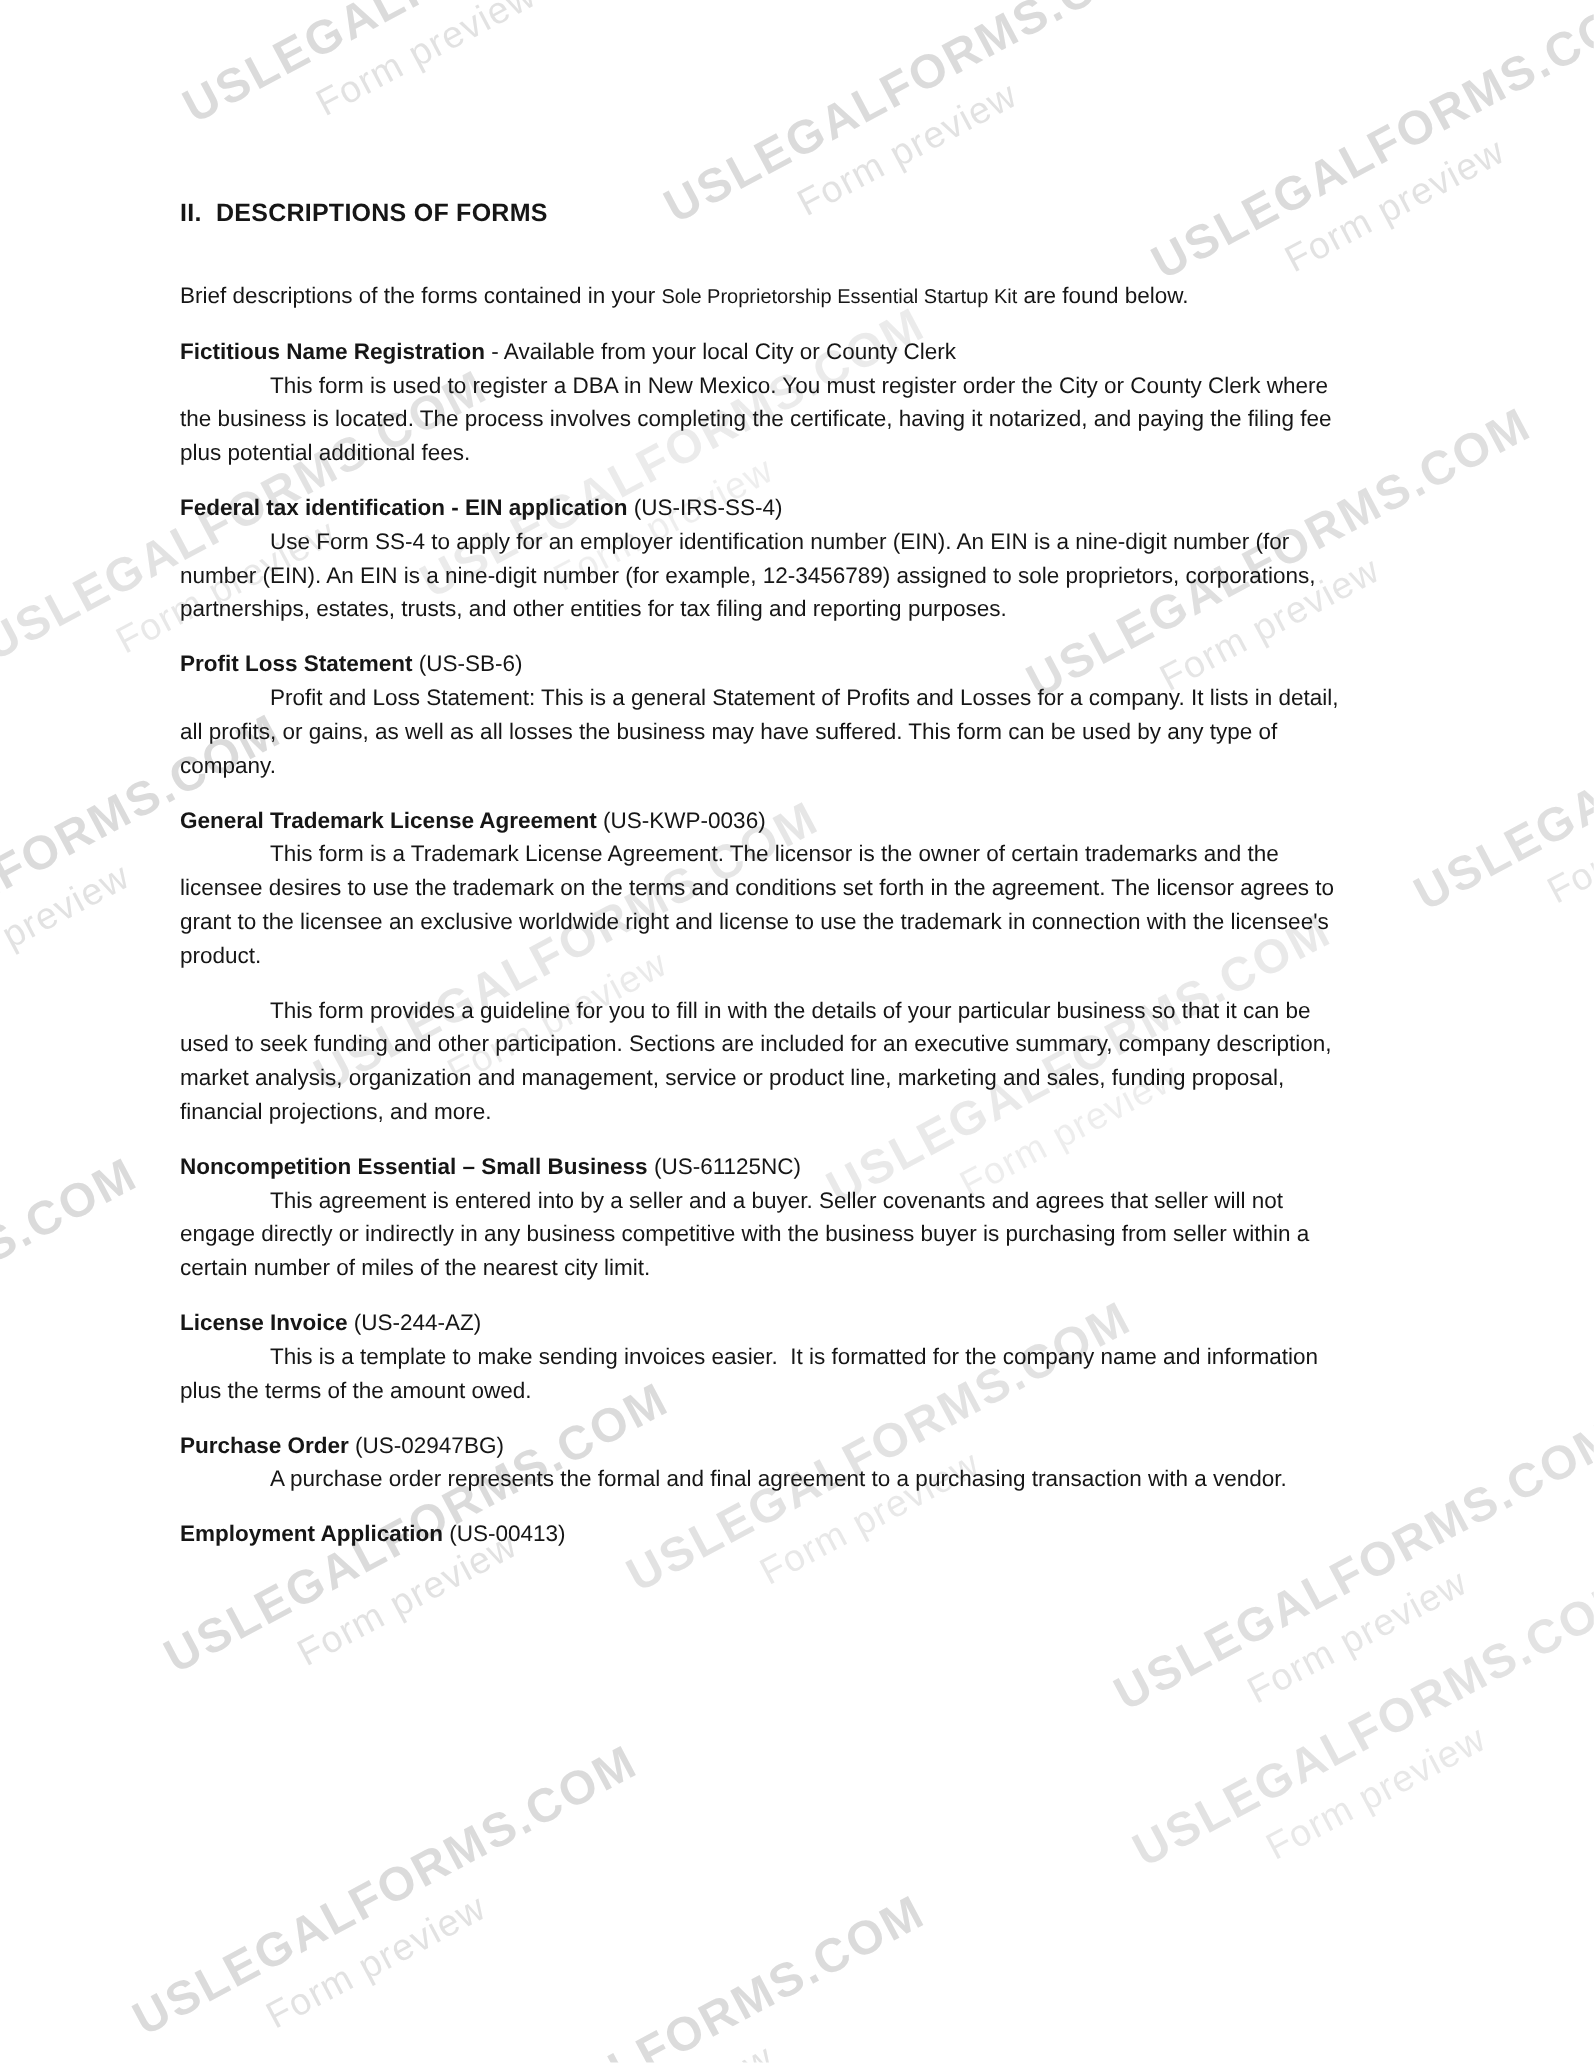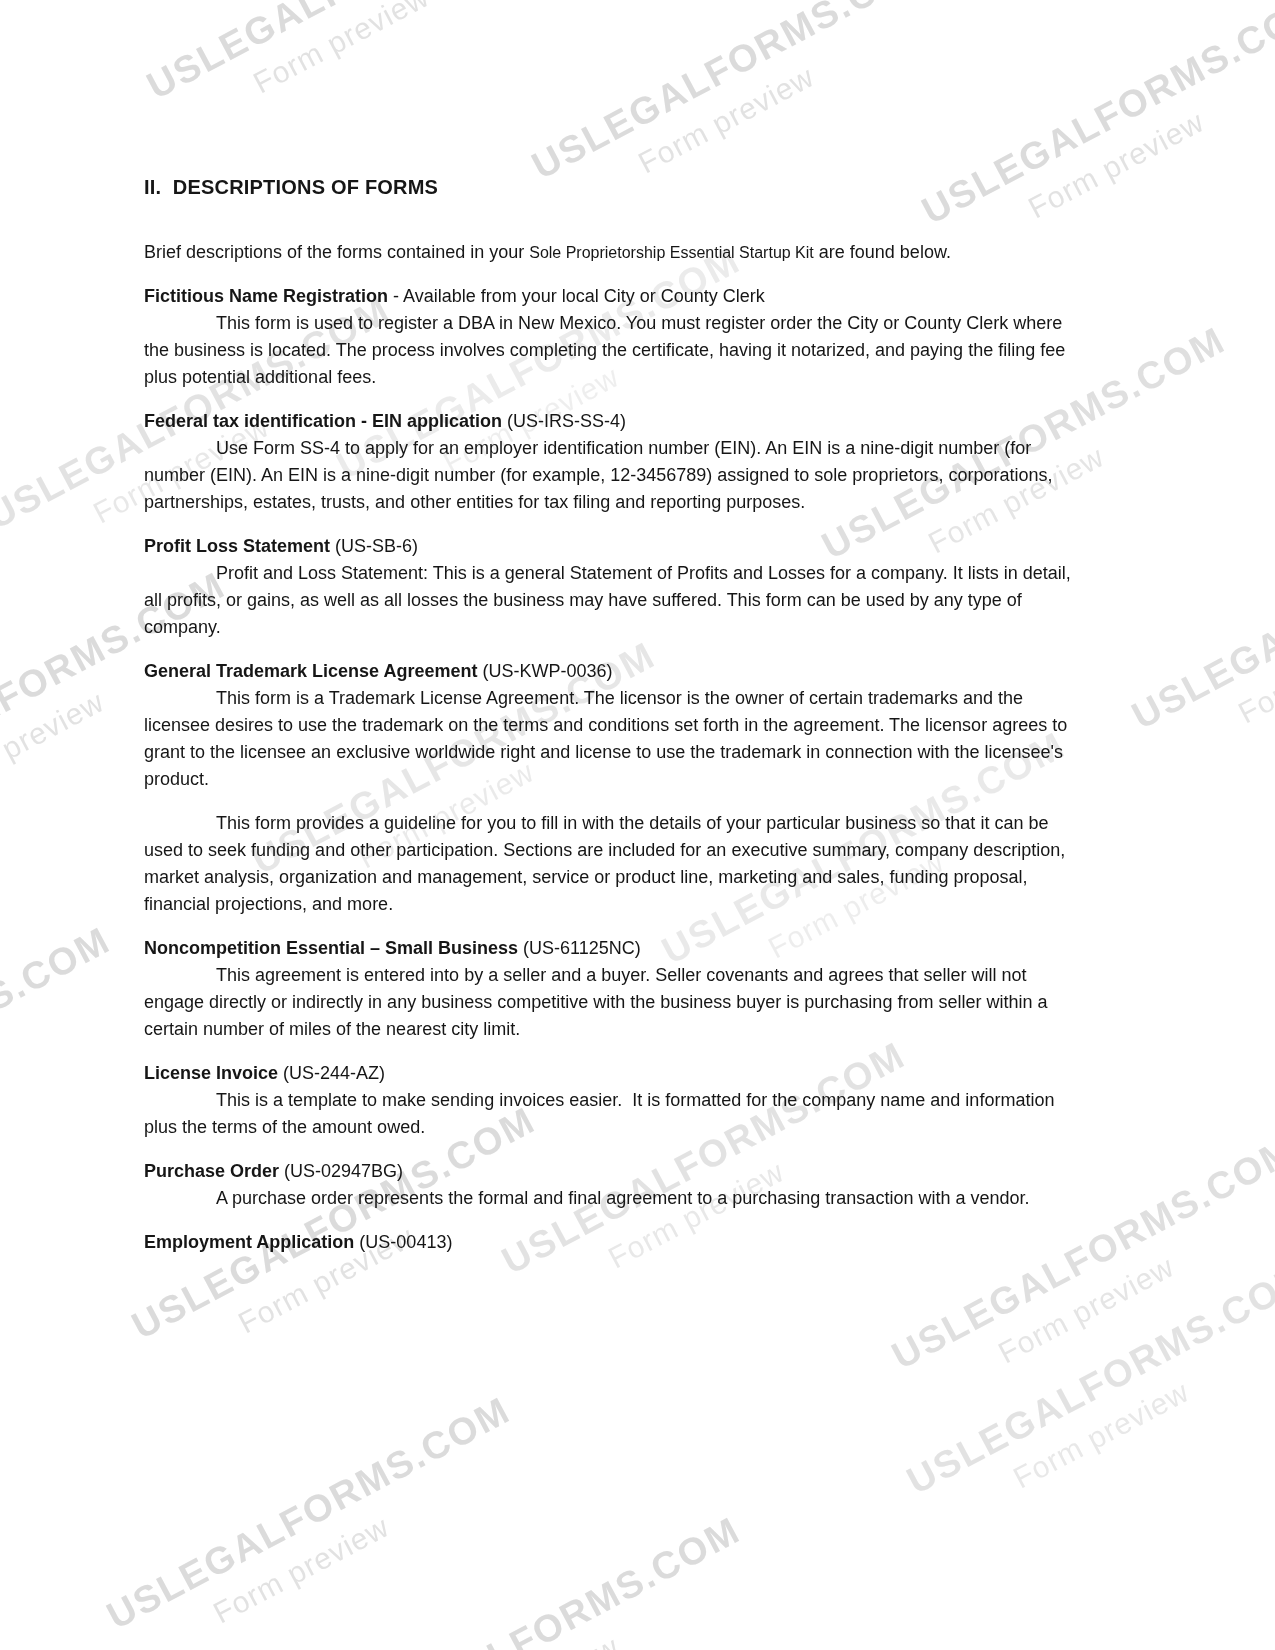--- a/index.html
+++ b/index.html
@@ -34,21 +34,21 @@
     font-weight: 400;
     font-size: 30px;
     letter-spacing: 1px;
     color: #c6c6c6;
     margin: 8px 0 0 95px;
   }
   
   .doc {
     position: absolute; left: 144px; top: 158px; width: 928px;
     z-index: 1;
-    font-size: 18px; line-height: 27px; margin-top: 16px;
+    font-size: 18px; line-height: 27px;
   }
   .title {
     font-size: 20px; font-weight: bold;
     margin: 0 0 38px 0;
     letter-spacing: .2px;
     white-space: pre-wrap;
   }
   .intro { margin: 0 0 3px 0; }
   .kit { font-size: 16px; }
   .section { margin-top: 17px; }

